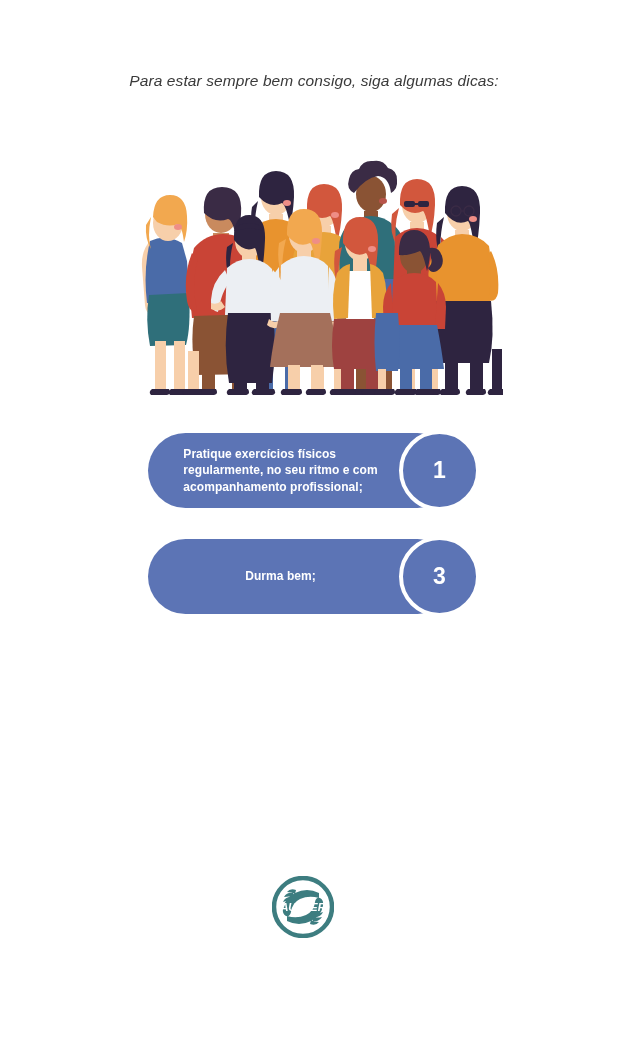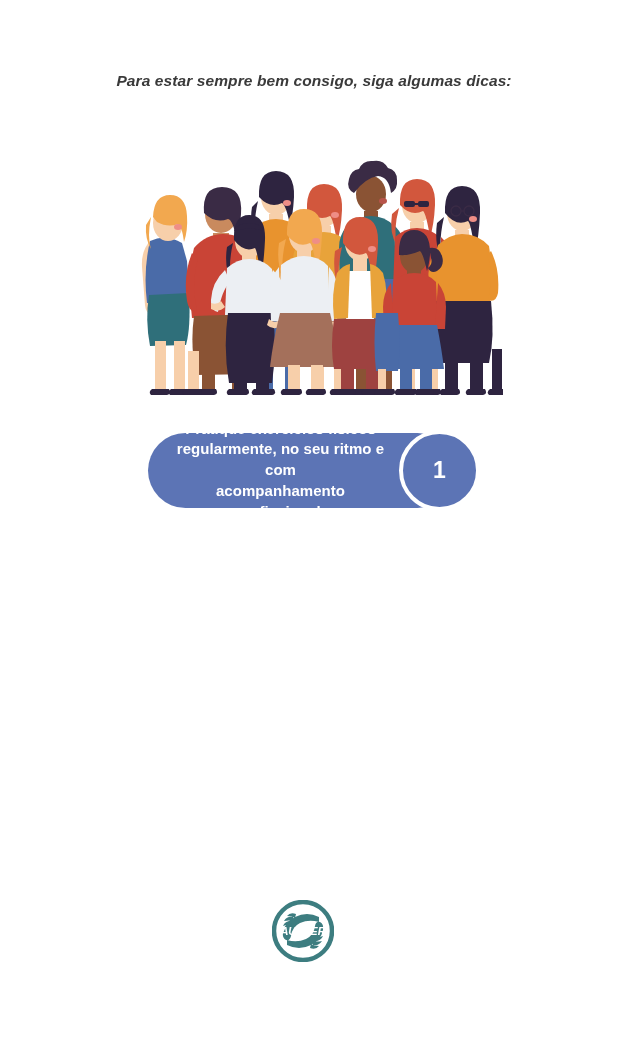--- a/index.html
+++ b/index.html
@@ -16,21 +16,21 @@
   }
 
   
   .page-title {
     position: absolute;
     top: 72px;
     left: 0;
     width: 628px;
     text-align: center;
     font-size: 15.5px;
-    font-weight: bold;
+    font-weight: normal;
     font-style: italic;
     color: #3a3a3a;
     letter-spacing: 0.1px;
   }
 
   
   .illustration {
     position: absolute;
     top: 113px;
     left: 128px;
@@ -60,24 +60,24 @@
     background: #5c74b5;
     border-radius: 38px;
     display: flex;
     align-items: center;
     justify-content: center;
     box-sizing: border-box;
     padding: 0 66px 0 24px;
   }
   .tip-text {
     color: #ffffff;
-    font-size: 15px;
+    font-size: 12px;
     font-weight: bold;
     line-height: 1.38;
-    text-align: center;
+    text-align: left;
     white-space: pre-line;
     letter-spacing: 0.05px;
   }
   .tip-badge {
     position: absolute;
     right: -2px;
     top: -3px;
     width: 81px;
     height: 81px;
     border-radius: 50%;
@@ -91,21 +91,21 @@
   .tip-number {
     color: #ffffff;
     font-size: 23px;
     font-weight: bold;
     line-height: 1;
   }
 
   
   .logo {
     position: absolute;
-    top: 900px;
+    top: 876px;
     left: 272px;
     width: 62px;
     height: 62px;
     text-align: center;
   }
   .logo svg { display:block; width:62px; height:62px; }
 </style>
 </head>
 <body>
 
@@ -321,20 +321,28 @@
       <div class="tip-text">Pratique exercícios físicos
 regularmente, no seu ritmo e com
 acompanhamento profissional;</div>
     </div>
     <div class="tip-badge">
       <span class="tip-number">1</span>
     </div>
   </div>
 
 
+  <div class="tip-card">
+    <div class="tip-pill">
+      <div class="tip-text">Durma bem;</div>
+    </div>
+    <div class="tip-badge">
+      <span class="tip-number">3</span>
+    </div>
+  </div>
 
 
 </div>
 
 <div class="logo">
   <svg viewBox="0 0 62 62" xmlns="http://www.w3.org/2000/svg">
 
     <circle cx="31" cy="31" r="29" fill="none" stroke="#3d7d80" stroke-width="4.5"></circle>
 
     <path d="M47 17 q-12 -6 -24 0 q-10 5 -12 15 q-1 6 3 8 q4 1 5 -4 q1 -9 9 -13 q9 -4 19 -1 z" fill="#3d7d80"></path>

